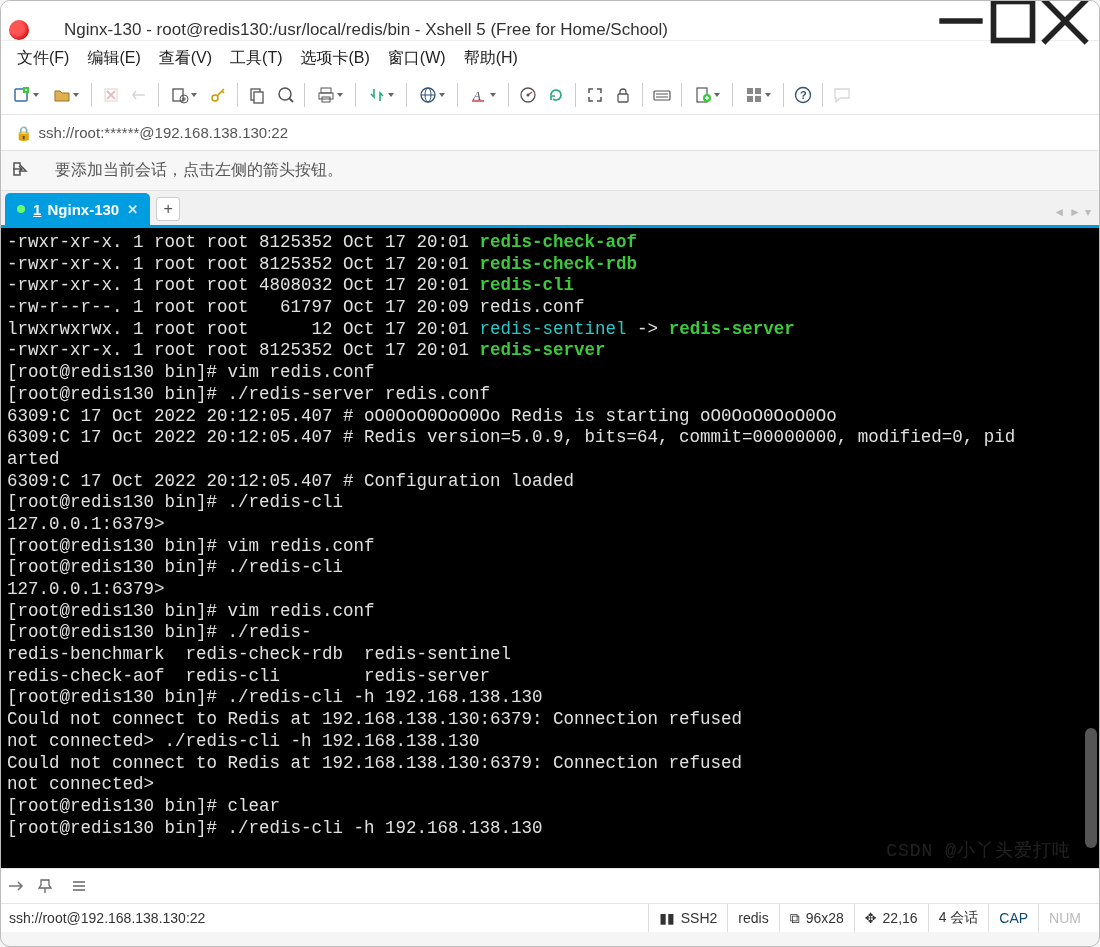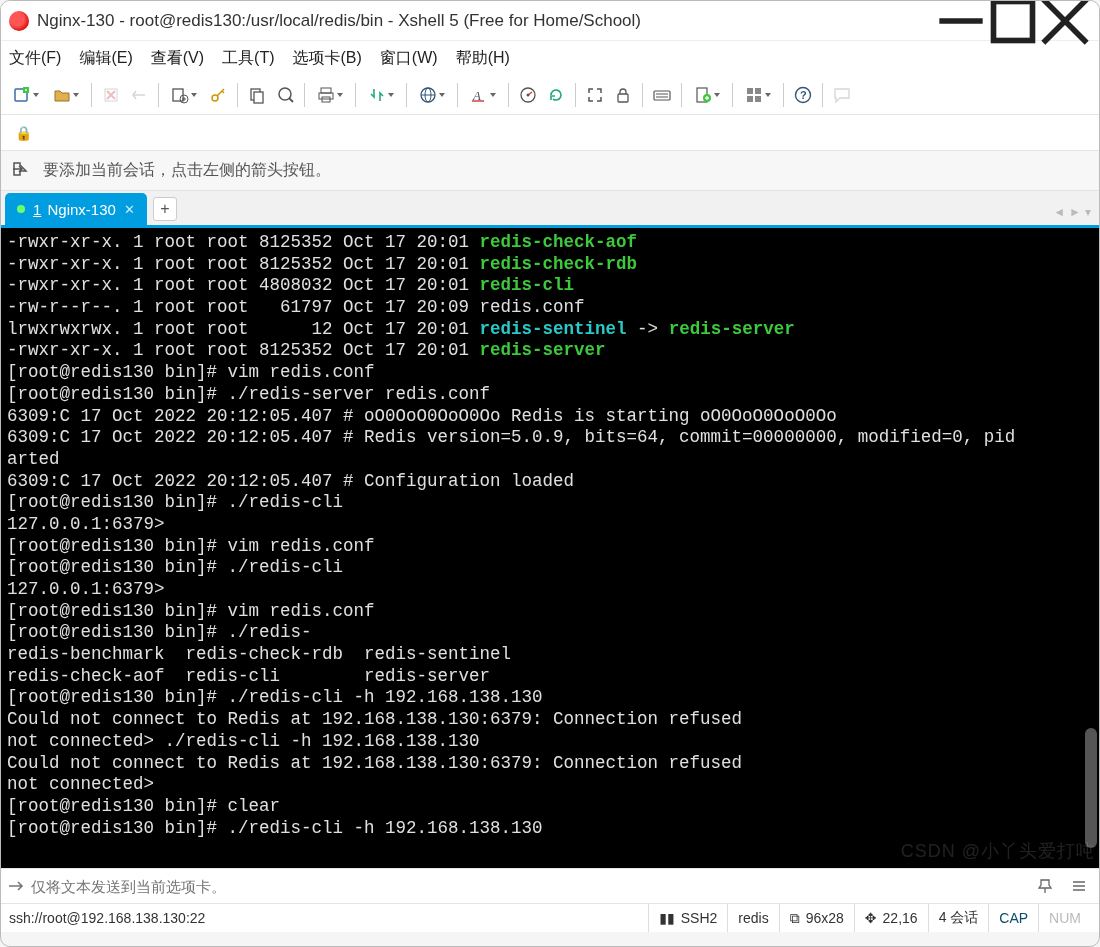--- a/index.html
+++ b/index.html
@@ -12,44 +12,45 @@
     overflow: hidden;
     border: 1px solid #bbb;
     border-radius: 10px;
     position: relative;
   }
 
   
   .titlebar {
     height: 40px;
     display: flex;
-    align-items: center;
+    align-items: flex-end;
     padding: 0 8px;
     background: #fff;
     border-bottom: 1px solid #eee;
+    gap: 27px;
   }
   .titlebar .app-icon {
     width: 20px; height: 20px; margin-right: 8px;
     background: radial-gradient(circle at 40% 40%, #ff5555 40%, #c00 80%);
     border-radius: 50%;
     position: relative;
   }
   .titlebar .title { color: #333; font-size: 17px; flex: 1; }
   .win-controls { display: flex; gap: 0; margin-left: auto; }
   .win-btn {
     width: 52px; height: 38px; display: flex; align-items: center; justify-content: center;
     color: #222; font-size: 16px;
   }
 
   
   .menubar {
     height: 34px;
     display: flex;
     align-items: center;
-    padding: 0 0;
+    padding: 0 8px;
     background: #fff;
     gap: 2px;
     font-size: 16px;
     color: #222;
   }
   .menubar .menu-item { padding: 4px 8px; border-radius: 3px; }
 
   
   .toolbar {
     height: 40px;
@@ -88,38 +89,38 @@
   .addrbar .chip {
     display: flex; align-items: center; gap: 6px;
     padding: 4px 10px; font-size: 15px; color: #555;
   }
   .addrbar .lock { font-size: 14px; color: #888; }
 
   
   .hintbar {
     height: 40px; display: flex; align-items: center;
     background: #f7f7f7; border-bottom: 1px solid #e2e2e2;
-    padding: 0 10px; gap: 14px; color: #555; font-size: 16px;
+    padding: 0 10px; gap: 26px; color: #555; font-size: 16px;
   }
 
   
   .tabstrip {
     height: 34px; display: flex; align-items: flex-end;
     background: #f1f1f1;
     position: relative;
     padding-left: 4px;
   }
   .tab {
     height: 32px; display: flex; align-items: center;
     padding: 0 12px; gap: 8px;
     border-top-left-radius: 5px; border-top-right-radius: 5px;
     font-size: 15px;
   }
   .tab.active {
-    background: #009de0; color: #fff; font-weight: 400;
+    background: #009de0; color: #fff; font-weight: 700;
     border-bottom: none;
   }
   .tab .dot { width: 8px; height: 8px; border-radius: 50%; background: #6cff6c; }
   .tab .num { text-decoration: underline; margin-right: 2px; }
   .tab .close-x { font-size: 13px; opacity: .8; }
   .tab-add {
     width: 24px; height: 24px; margin-left: 6px; margin-bottom: 4px;
     border: 1px solid #ccc; border-radius: 3px;
     background: #fff; color: #555; display:flex;align-items:center;justify-content:center;
     font-size: 16px; line-height: 1;
@@ -138,28 +139,28 @@
     font-family: Consolas, "Courier New", monospace;
     font-size: 17.5px;
     line-height: 1.24;
     padding: 4px 6px;
     height: 640px;
     overflow: hidden;
     white-space: pre;
     position: relative;
   }
   .terminal .g { color: #3cc93c; font-weight: 600; margin-top: 20px; }
-  .terminal .c { color: #29c9c9; font-weight: 700; }
+  .terminal .c { color: #29c9c9; font-weight: 400; }
   .term-scroll {
     position: absolute; right: 2px; top: 500px; width: 12px; height: 120px;
     background: #555; border-radius: 6px;
   }
   .watermark {
-    position: absolute; right: 4px; bottom: 6px; color: rgba(220,220,220,0.15);
-    font-family: Liberation Sans, sans-serif; font-size: 18px; letter-spacing: 1px;
+    position: absolute; right: 28px; bottom: 6px; color: rgba(220,220,220,0.15);
+    font-family: Liberation Mono, monospace; font-size: 18px; letter-spacing: 1px;
   }
 
   
   .sendbar {
     height: 36px; display: flex; align-items: center;
     background: #fff; border-top: 1px solid #e4e4e4; border-bottom: 1px solid #e4e4e4;
   }
   .sendbar .send-icon {
     width: 30px; display: flex; align-items: center; justify-content: center; color: #888;
   }
@@ -375,20 +376,21 @@
     <div class="tbtn disabled">
       <svg viewBox="0 0 18 18">
         <path d="M2 3 h14 v9 h-9 l-4 4 v-4 h-1 z" fill="none" stroke="#888" stroke-width="1.3"></path>
       </svg>
     </div>
   </div>
 
 <div class="addrbar">
   <div class="chip">
     <span class="lock">🔒</span>
+    <span>ssh://root:******@192.168.138.130:22</span>
   </div>
 </div>
 
 <div class="hintbar">
   <span style="color:#666;">
     <svg width="18" height="18" viewBox="0 0 18 18">
         <path d="M3 3 L3 15 L9 15 L9 11 L15 11 L9 5 L9 3 Z" fill="none" stroke="#555" stroke-width="1.5"></path>
         <path d="M9 8 L15 8 M12 5 L12 11" stroke="#555" stroke-width="1.5" opacity="0"></path>
         <path d="M2 9 L10 9 M8 6 L11 9 L8 12" fill="none" stroke="#555" stroke-width="1.5"></path>
       </svg>
@@ -415,21 +417,20 @@
   <div class="term-scroll"></div>
   <div class="watermark">CSDN @小丫头爱打吨</div>
 </div>
 
 <div class="sendbar">
   <div class="send-icon">
     <svg width="16" height="16" viewBox="0 0 16 16">
         <path d="M1 8 L14 8 M10 4 L14 8 L10 12" fill="none" stroke="#777" stroke-width="1.6"></path>
       </svg>
   </div>
-  <input type="text" placeholder="仅将文本发送到当前选项卡。" style="">
   <div class="right-icons">
     <div class="rbtn">
       <svg width="16" height="16" viewBox="0 0 16 16">
           <path d="M4 2 L12 2 L12 7 L14 10 L2 10 L4 7 Z M8 10 L8 15" fill="none" stroke="#666" stroke-width="1.3"></path>
         </svg>
     </div>
     <div class="rbtn">
       <svg width="16" height="16" viewBox="0 0 16 16">
           <line x1="2" y1="4" x2="14" y2="4" stroke="#666" stroke-width="1.6"></line>
           <line x1="2" y1="8" x2="14" y2="8" stroke="#666" stroke-width="1.6"></line>

